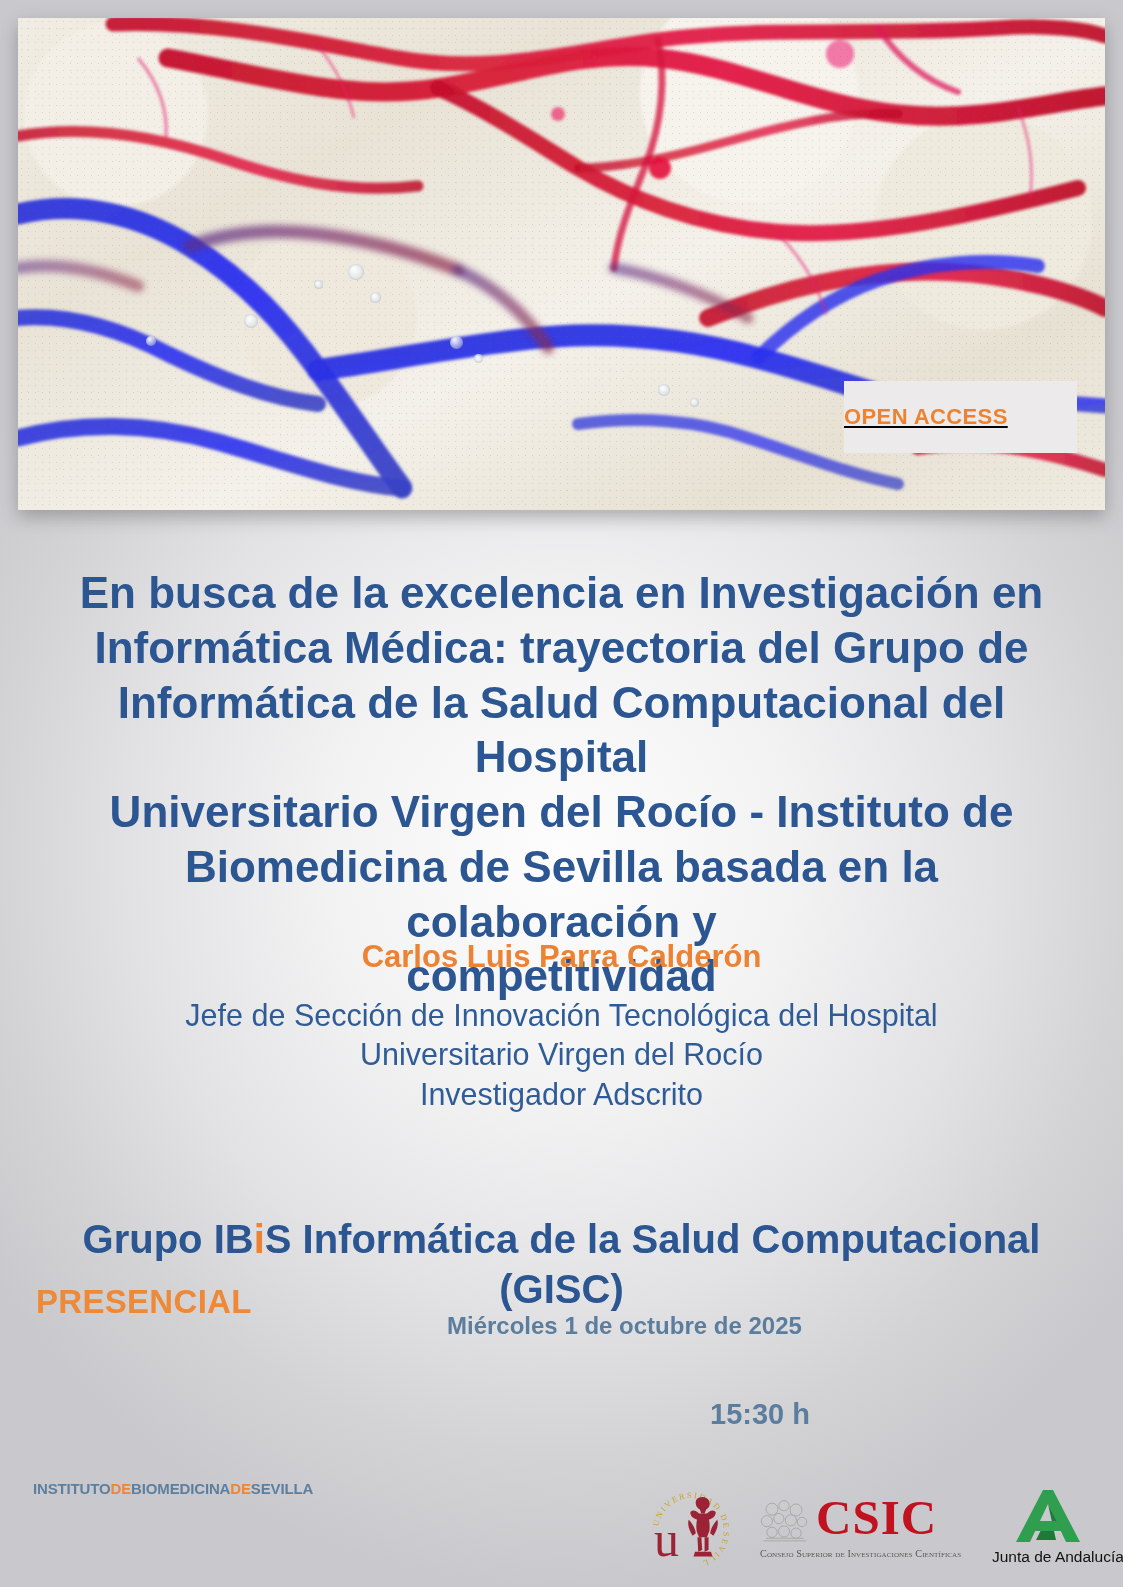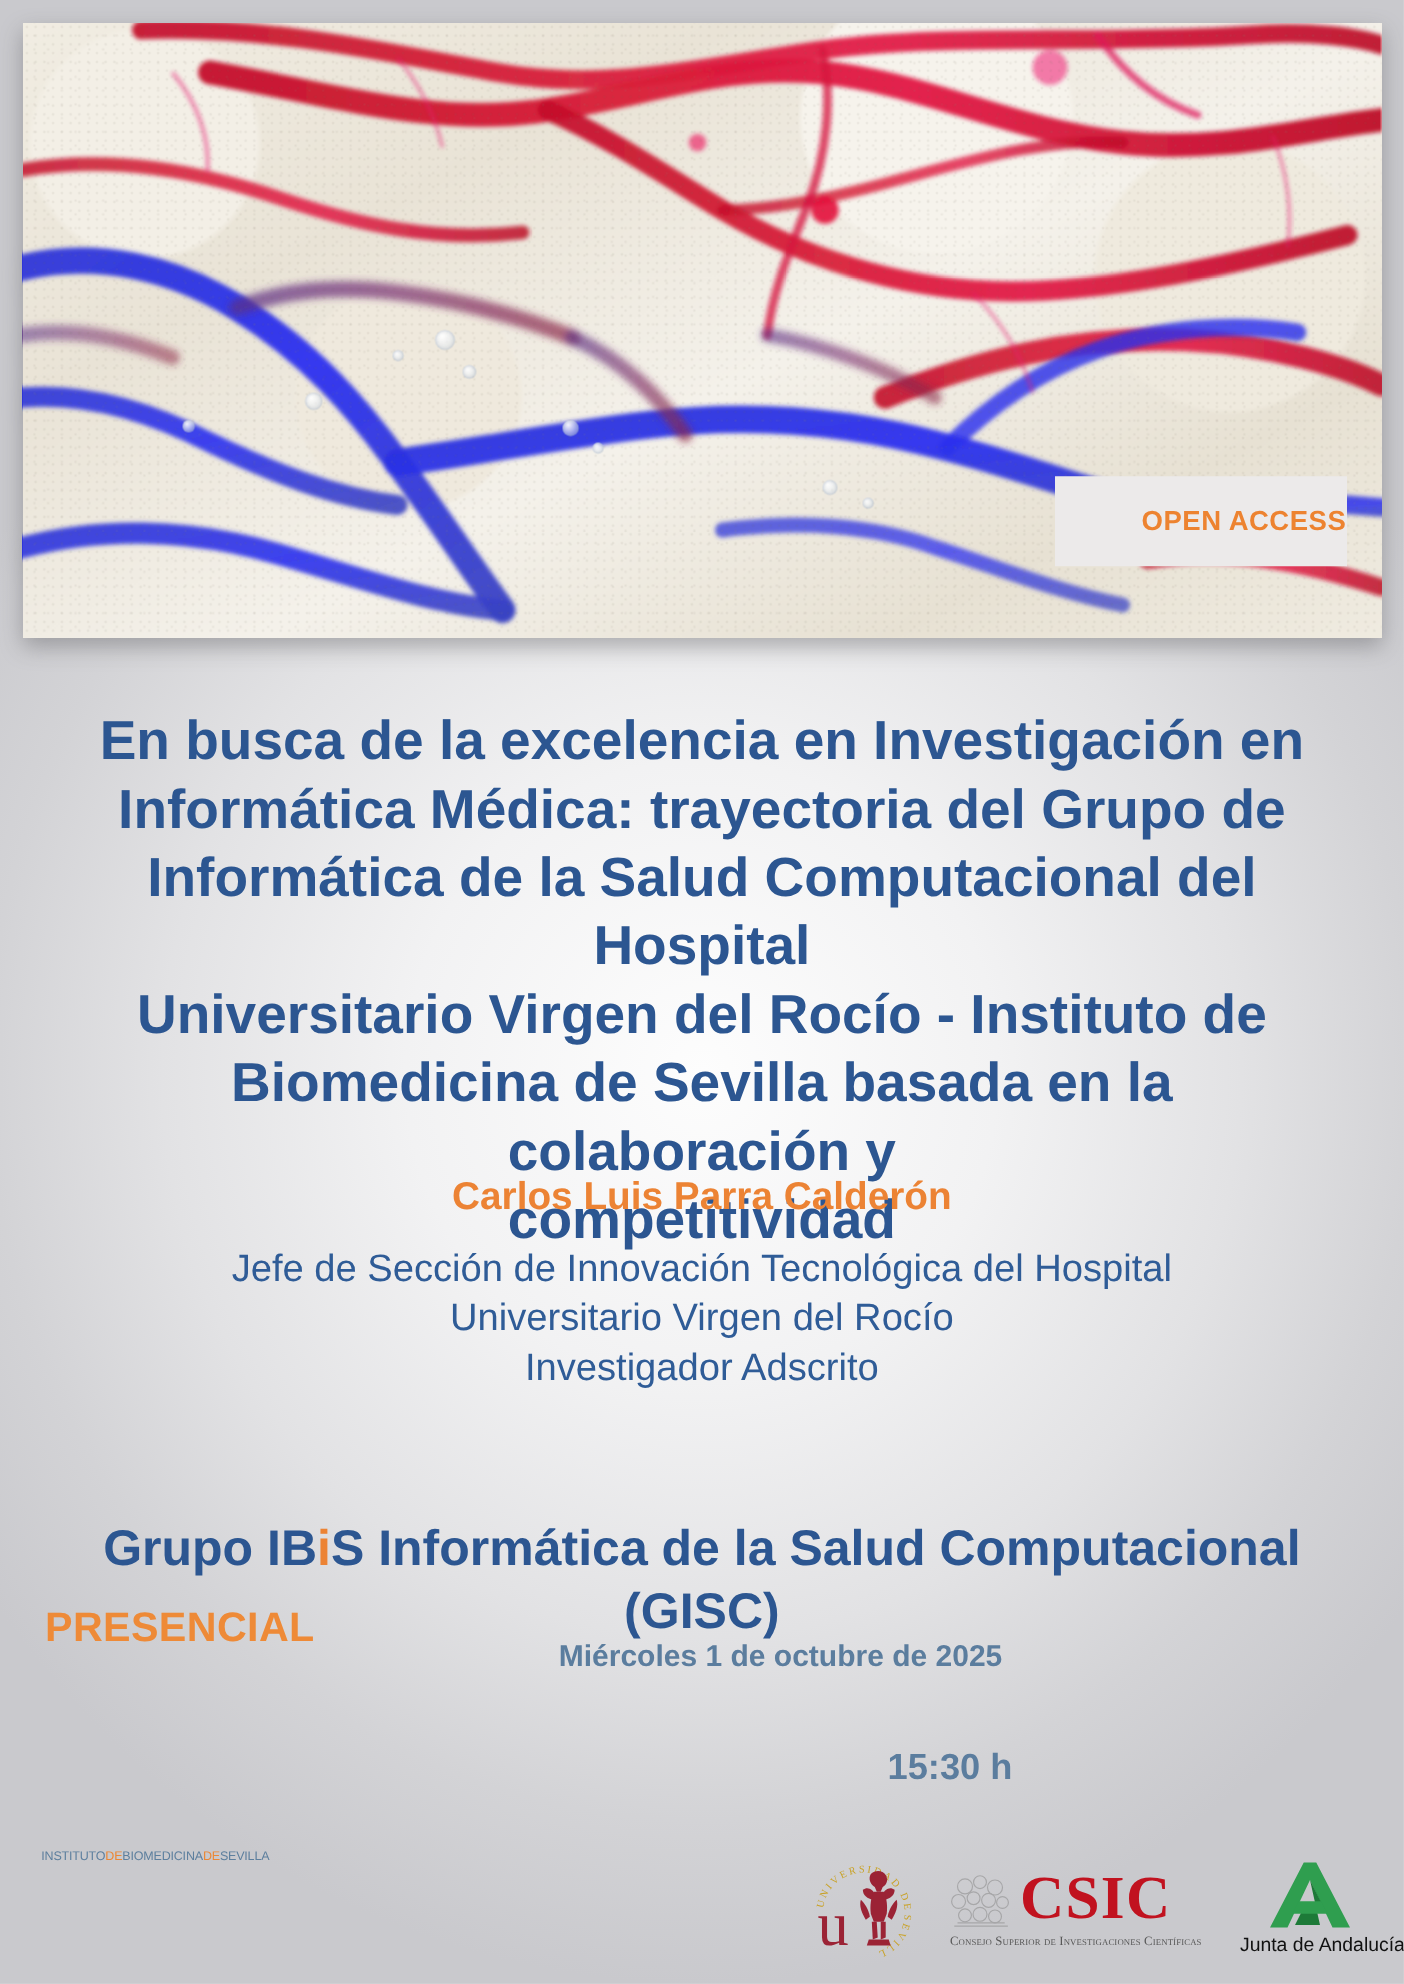--- a/index.html
+++ b/index.html
@@ -105,21 +105,22 @@
   
   .open-access {
     position: absolute;
     right: 28px;
     bottom: 57px;
     width: 233px;
     height: 72px;
     background: #eceaea;
     display: flex;
     align-items: center;
-    justify-content: flex-end;
+    justify-content: flex-start;
+    text-decoration: underline;
   }
   .open-access span {
     color: #ed8330;
     font-weight: bold;
     font-size: 22px;
     letter-spacing: .4px;
   }
 
   
   .talk-title {
@@ -235,22 +236,22 @@
   .ibis-dot {
     position: absolute;
     left: 87px;
     top: -3px;
     width: 27px;
     height: 27px;
     border-radius: 50%;
     background: radial-gradient(circle at 36% 30%, #ffd9a8 0%, #f8a94f 45%, #ec8734 100%);
   }
   .ibis-tag {
-    font-size: 10px;
-    font-weight: normal;
+    font-size: 15px;
+    font-weight: bold;
     color: #5d7f9e;
     letter-spacing: -0.15px;
     margin-top: 2px;
     white-space: nowrap;
   }
   .ibis-tag .de { color: #ec8734; }
 
   
   .logos {
     position: absolute;

